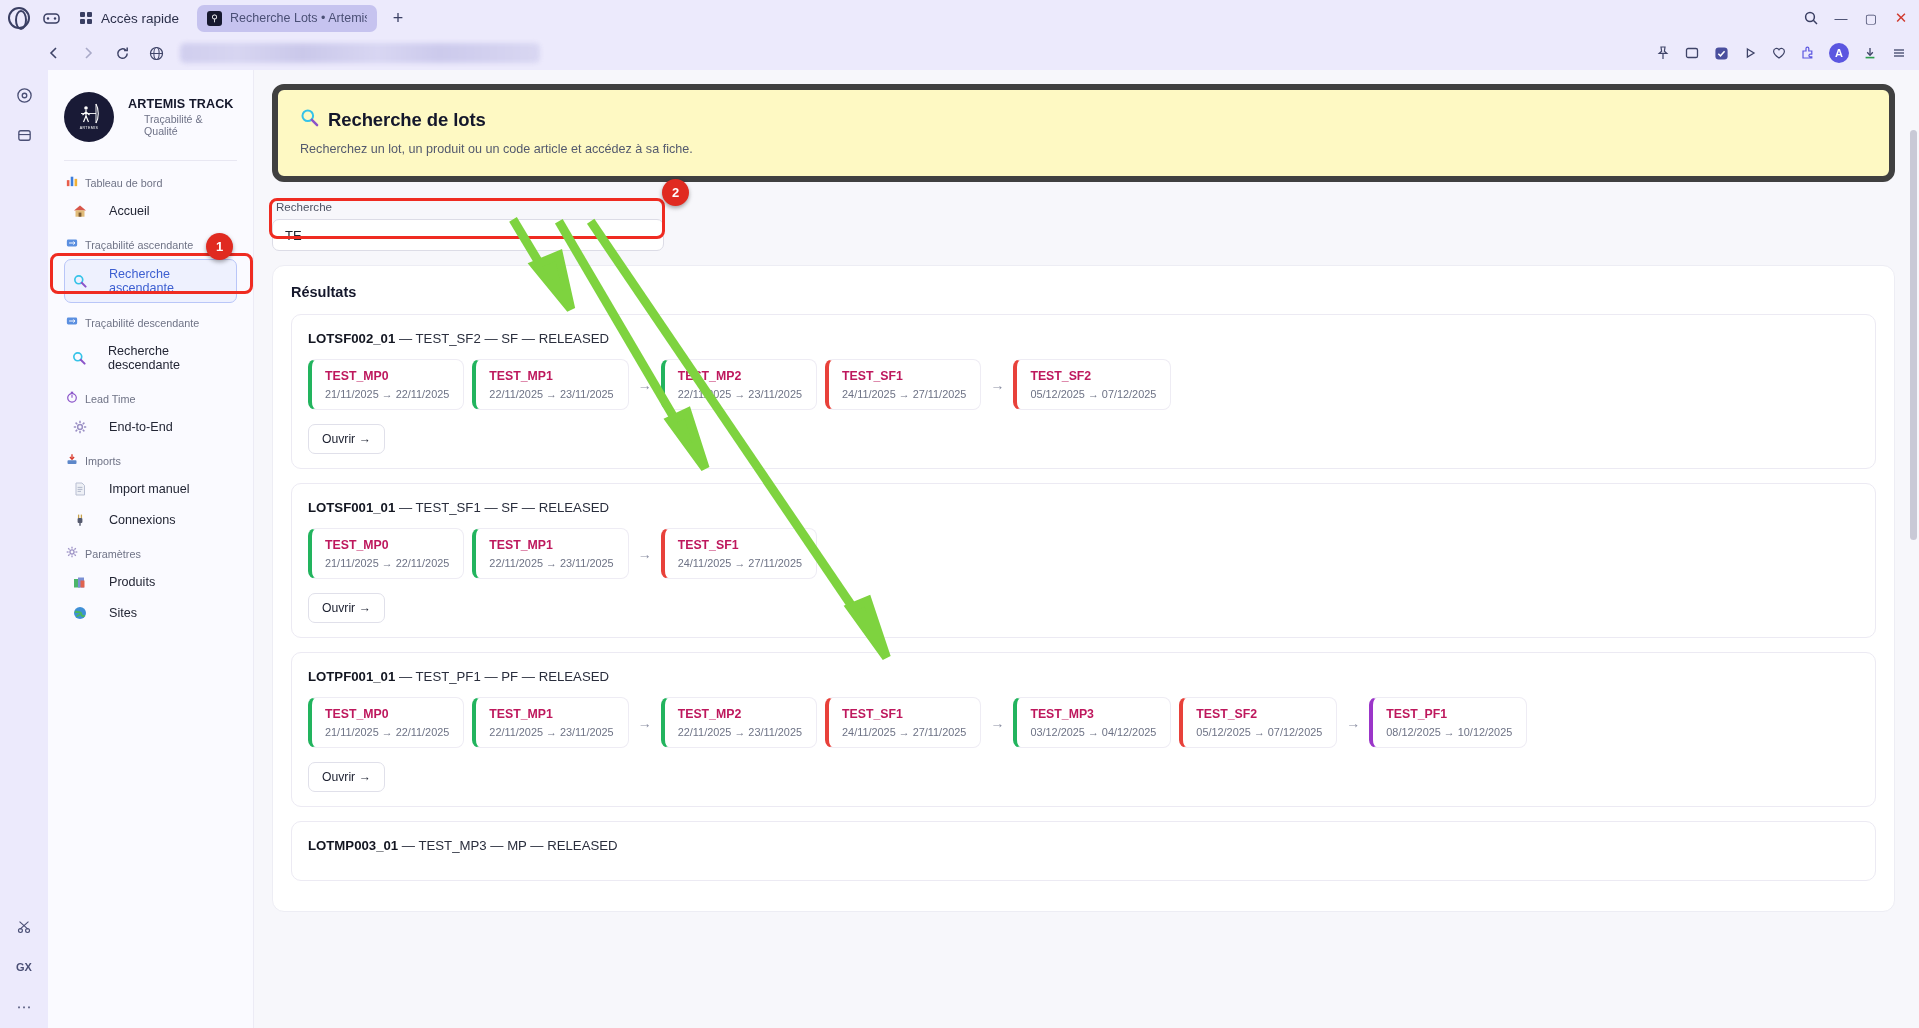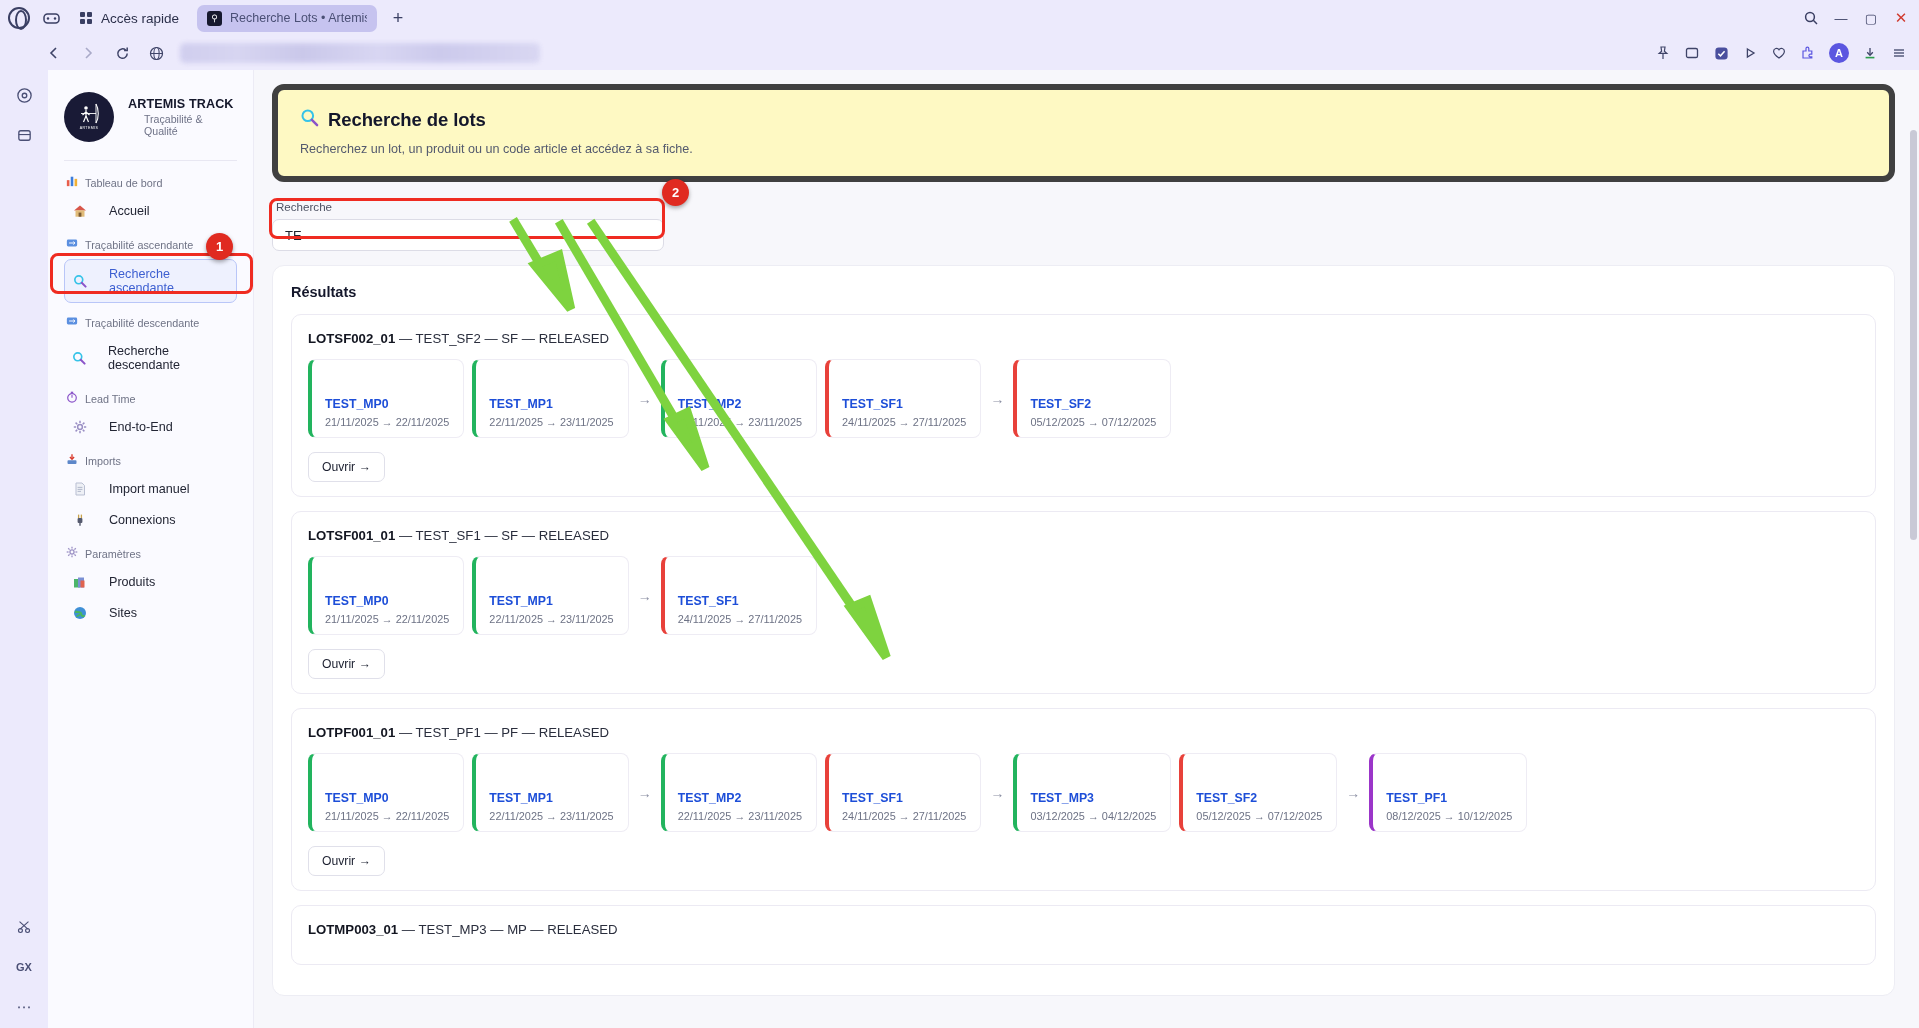--- a/index.html
+++ b/index.html
@@ -98,21 +98,21 @@
   .results-title { font-size:14.5px; font-weight:bold; color:#14172b; margin-bottom:14px; }
 
   .lot-card { border:1px solid #eceaf3; border-radius:10px; padding:16px 16px 14px 16px; margin-bottom:14px; }
   .lot-head { font-size:13.2px; color:#2a2e3d; margin-bottom:13px; }
   .lot-head b { font-weight:bold; color:#121520; }
   .chips { display:flex; align-items:center; flex-wrap:wrap; gap:0px; }
   .chip {
     border:1px solid #eeecf4; border-radius:8px; padding:9px 14px 9px 13px;
     min-width:126px; background:#fff; border-left-width:4px; margin-right:8px;
   }
-  .chip .c-name { font-size:12.3px; font-weight:bold; color:#1d4ed8;margin-top:28px; }
+  .chip .c-name { font-size:12.3px; font-weight:bold; color:#be185d; }
   .chip .c-dates { font-size:10.9px; color:#6d7285; margin-top:5px; }
   .arrow { color:#8b8fa3; font-size:14px; margin:0 9px 0 1px; }
   .btn-open { margin-top:14px; background:#fff; border:1px solid #e0e0ea; border-radius:7px; padding:7px 13px; font-size:12.2px; color:#1c2030; cursor:pointer; }
 
   
   .arrow-overlay { position:absolute; inset:0; pointer-events:none; z-index:35; }
 
   
   .pagescroll { position:absolute; right:0; top:0; width:11px; height:100%; background:transparent; }
   .pagescroll .thumb { position:absolute; right:2px; top:60px; width:7px; height:410px; border-radius:4px; background:#c9c9d6; }

